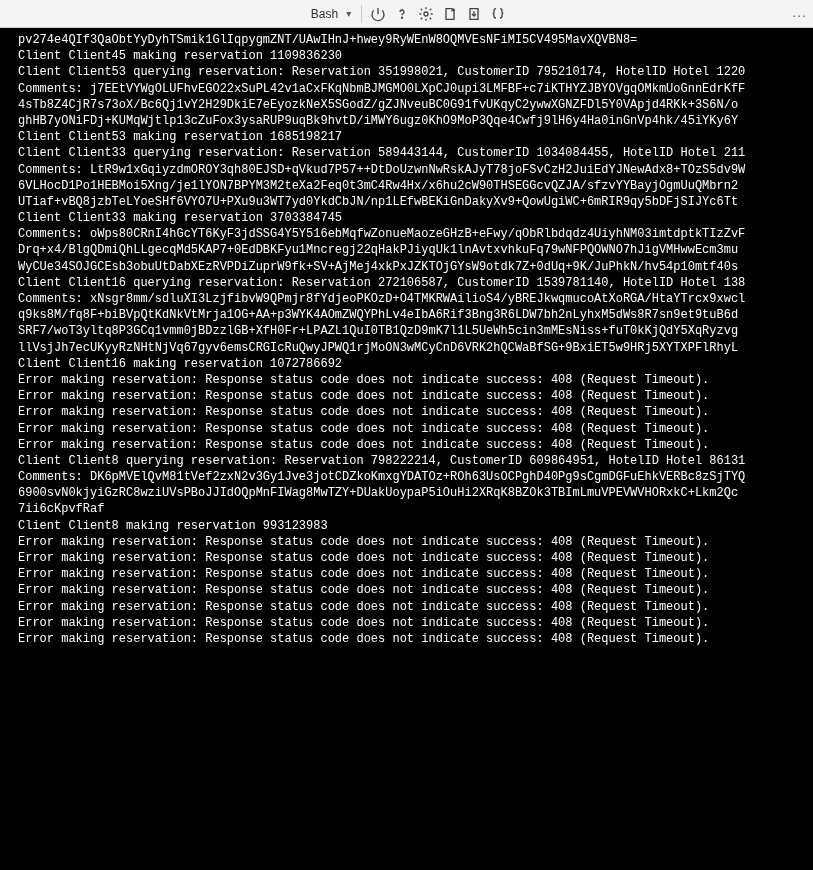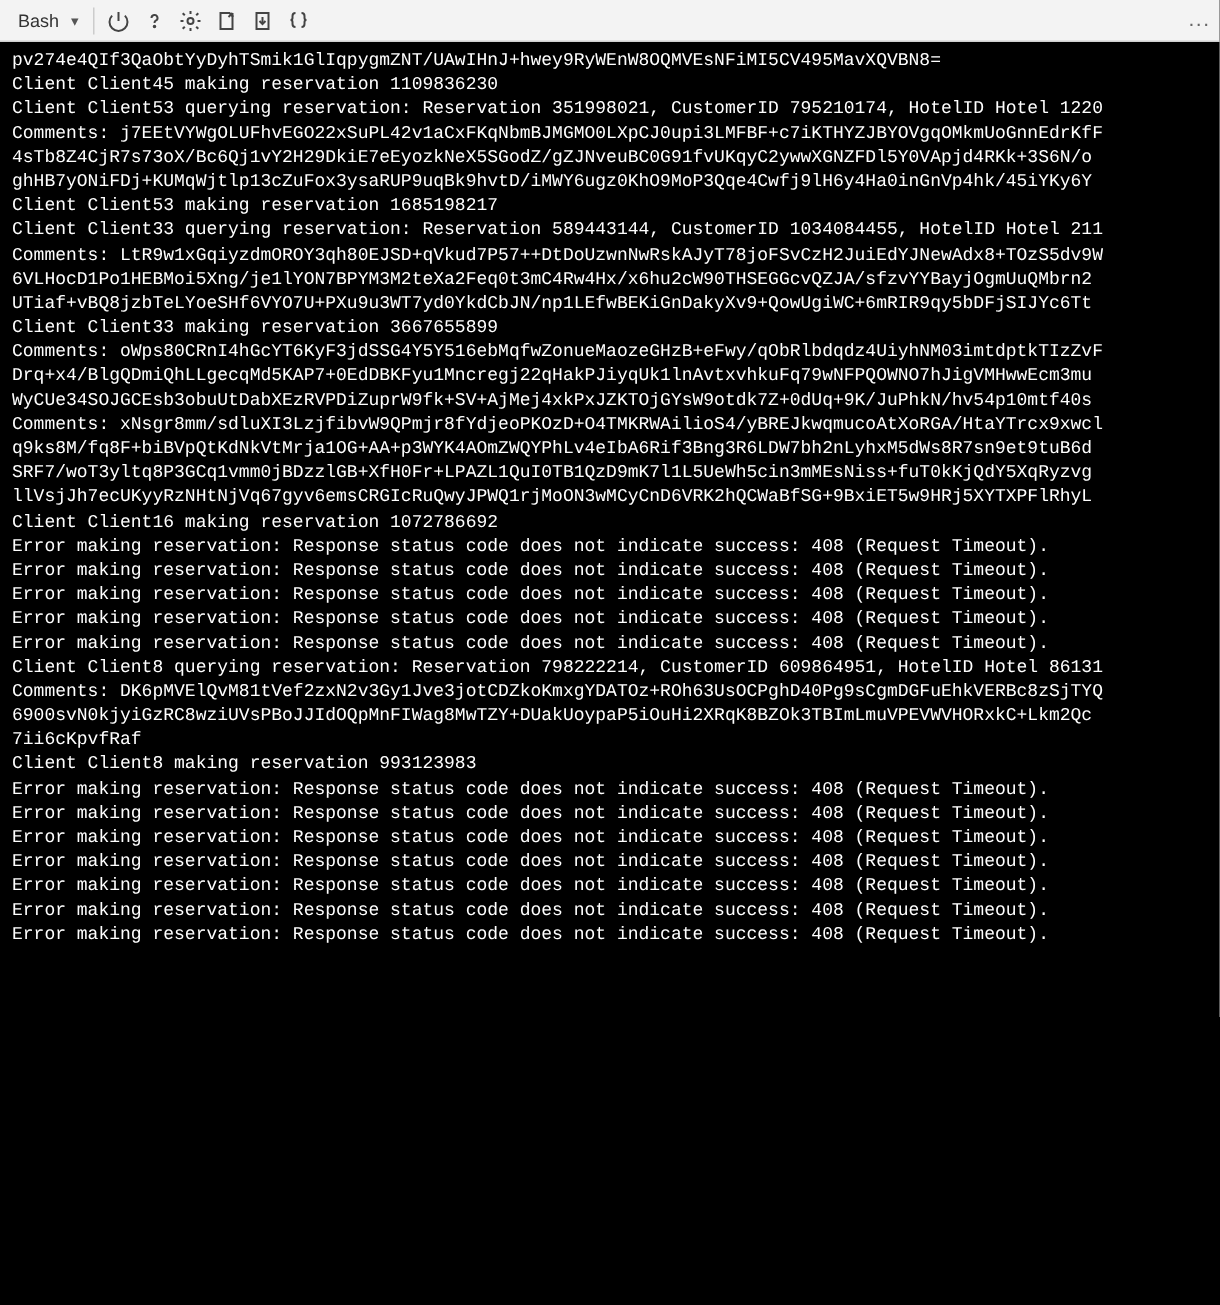--- a/index.html
+++ b/index.html
@@ -16,20 +16,21 @@
     }
     .toolbar {
       height: 28px;
       background: #f3f3f3;
       border-bottom: 1px solid #d0d0d0;
       display: flex;
       align-items: center;
       padding: 0 4px;
       font-size: 12px;
       color: #333;
+      justify-content: center;
     }
     .toolbar-label {
       padding: 0 8px;
       font-size: 12px;
     }
     .toolbar-chevron {
       font-size: 10px;
       color: #555;
       padding-right: 6px;
     }
@@ -60,21 +61,21 @@
       color: #666;
       letter-spacing: 1px;
       cursor: pointer;
     }
     .terminal {
       background: #000;
       color: #fff;
       font-family: Consolas, "Courier New", monospace;
       font-size: 12px;
       line-height: 1.35;
-      padding: 4px 8px;
+      padding: 4px 18px;
       height: calc(870px - 28px);
       overflow: hidden;
       white-space: nowrap;
     }
     .terminal-line {
       white-space: pre;
       overflow: hidden;
     }
   </style>
 </head>
@@ -130,24 +131,25 @@
     <div class="terminal-line">Client Client45 making reservation 1109836230</div>
     <div class="terminal-line">Client Client53 querying reservation: Reservation 351998021, CustomerID 795210174, HotelID Hotel 1220</div>
     <div class="terminal-line">Comments: j7EEtVYWgOLUFhvEGO22xSuPL42v1aCxFKqNbmBJMGMO0LXpCJ0upi3LMFBF+c7iKTHYZJBYOVgqOMkmUoGnnEdrKfF</div>
     <div class="terminal-line">4sTb8Z4CjR7s73oX/Bc6Qj1vY2H29DkiE7eEyozkNeX5SGodZ/gZJNveuBC0G91fvUKqyC2ywwXGNZFDl5Y0VApjd4RKk+3S6N/o</div>
     <div class="terminal-line">ghHB7yONiFDj+KUMqWjtlp13cZuFox3ysaRUP9uqBk9hvtD/iMWY6ugz0KhO9MoP3Qqe4Cwfj9lH6y4Ha0inGnVp4hk/45iYKy6Y</div>
     <div class="terminal-line">Client Client53 making reservation 1685198217</div>
     <div class="terminal-line">Client Client33 querying reservation: Reservation 589443144, CustomerID 1034084455, HotelID Hotel 211</div>
     <div class="terminal-line">Comments: LtR9w1xGqiyzdmOROY3qh80EJSD+qVkud7P57++DtDoUzwnNwRskAJyT78joFSvCzH2JuiEdYJNewAdx8+TOzS5dv9W</div>
     <div class="terminal-line">6VLHocD1Po1HEBMoi5Xng/je1lYON7BPYM3M2teXa2Feq0t3mC4Rw4Hx/x6hu2cW90THSEGGcvQZJA/sfzvYYBayjOgmUuQMbrn2</div>
     <div class="terminal-line">UTiaf+vBQ8jzbTeLYoeSHf6VYO7U+PXu9u3WT7yd0YkdCbJN/np1LEfwBEKiGnDakyXv9+QowUgiWC+6mRIR9qy5bDFjSIJYc6Tt</div>
-    <div class="terminal-line">Client Client33 making reservation 3667655899</div>
+    <div class="terminal-line">Client Client33 making reservation 3703384745</div>
     <div class="terminal-line">Comments: oWps80CRnI4hGcYT6KyF3jdSSG4Y5Y516ebMqfwZonueMaozeGHzB+eFwy/qObRlbdqdz4UiyhNM03imtdptkTIzZvF</div>
     <div class="terminal-line">Drq+x4/BlgQDmiQhLLgecqMd5KAP7+0EdDBKFyu1Mncregj22qHakPJiyqUk1lnAvtxvhkuFq79wNFPQOWNO7hJigVMHwwEcm3mu</div>
     <div class="terminal-line">WyCUe34SOJGCEsb3obuUtDabXEzRVPDiZuprW9fk+SV+AjMej4xkPxJZKTOjGYsW9otdk7Z+0dUq+9K/JuPhkN/hv54p10mtf40s</div>
+    <div class="terminal-line">Client Client16 querying reservation: Reservation 272106587, CustomerID 1539781140, HotelID Hotel 138</div>
     <div class="terminal-line">Comments: xNsgr8mm/sdluXI3LzjfibvW9QPmjr8fYdjeoPKOzD+O4TMKRWAilioS4/yBREJkwqmucoAtXoRGA/HtaYTrcx9xwcl</div>
     <div class="terminal-line">q9ks8M/fq8F+biBVpQtKdNkVtMrja1OG+AA+p3WYK4AOmZWQYPhLv4eIbA6Rif3Bng3R6LDW7bh2nLyhxM5dWs8R7sn9et9tuB6d</div>
     <div class="terminal-line">SRF7/woT3yltq8P3GCq1vmm0jBDzzlGB+XfH0Fr+LPAZL1QuI0TB1QzD9mK7l1L5UeWh5cin3mMEsNiss+fuT0kKjQdY5XqRyzvg</div>
     <div class="terminal-line">llVsjJh7ecUKyyRzNHtNjVq67gyv6emsCRGIcRuQwyJPWQ1rjMoON3wMCyCnD6VRK2hQCWaBfSG+9BxiET5w9HRj5XYTXPFlRhyL</div>
     <div class="terminal-line">Client Client16 making reservation 1072786692</div>
     <div class="terminal-line">Error making reservation: Response status code does not indicate success: 408 (Request Timeout).</div>
     <div class="terminal-line">Error making reservation: Response status code does not indicate success: 408 (Request Timeout).</div>
     <div class="terminal-line">Error making reservation: Response status code does not indicate success: 408 (Request Timeout).</div>
     <div class="terminal-line">Error making reservation: Response status code does not indicate success: 408 (Request Timeout).</div>
     <div class="terminal-line">Error making reservation: Response status code does not indicate success: 408 (Request Timeout).</div>

